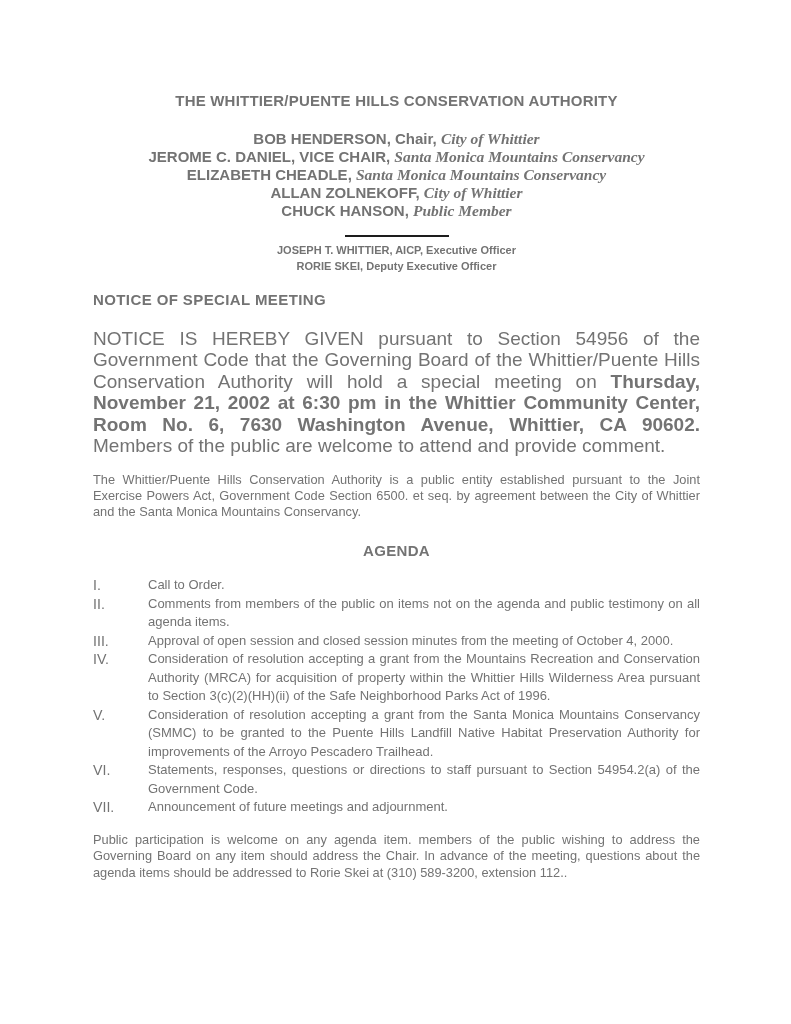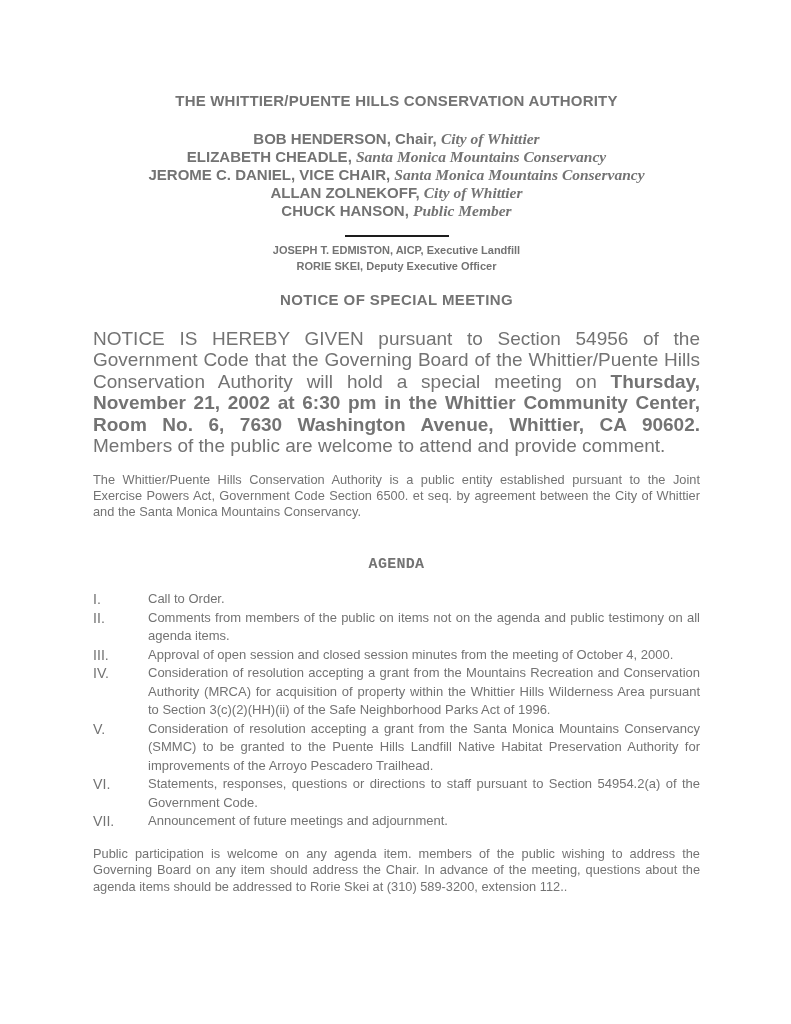--- a/index.html
+++ b/index.html
@@ -63,21 +63,21 @@
     text-align: center;
   }
   .officer-line {
     font-size: 11px;
     line-height: 16px;
     font-weight: bold;
   }
 
   .notice-heading {
     margin-top: 17px;
-    text-align: center;
+    text-align: left;
     font-size: 15px;
     font-weight: bold;
     letter-spacing: 0.4px;
   }
 
   .notice-paragraph {
     margin: 20px 0 0 0;
     font-size: 19px;
     line-height: 21.4px;
     text-align: justify;
@@ -87,26 +87,25 @@
   }
 
   .entity-paragraph {
     margin: 16px 0 0 0;
     font-size: 12.8px;
     line-height: 16px;
     text-align: justify;
   }
 
   .agenda-heading {
-    margin-top: 36px;
+    margin-top: 22px;
     text-align: center;
     font-size: 15px;
     font-weight: bold;
     letter-spacing: 0.3px;
-    font-family: Liberation Mono, monospace;
   }
 
   .agenda-list {
     margin-top: 17px;
   }
   .agenda-item {
     display: flex;
     align-items: flex-start;
   }
   .agenda-numeral {
@@ -135,41 +134,41 @@
   <div class="content">
 
     <div class="doc-title">THE WHITTIER/PUENTE HILLS CONSERVATION AUTHORITY</div>
 
     <div class="members">
       <div class="member-line">
         <span class="member-name">BOB HENDERSON, Chair,</span>
         <span class="member-affil">City of Whittier</span>
       </div>
       <div class="member-line">
+        <span class="member-name">JEROME C. DANIEL, VICE CHAIR,</span>
+        <span class="member-affil">Santa Monica Mountains Conservancy</span>
+      </div>
+      <div class="member-line">
         <span class="member-name">ELIZABETH CHEADLE,</span>
         <span class="member-affil">Santa Monica Mountains Conservancy</span>
       </div>
       <div class="member-line">
-        <span class="member-name">JEROME C. DANIEL, VICE CHAIR,</span>
-        <span class="member-affil">Santa Monica Mountains Conservancy</span>
-      </div>
-      <div class="member-line">
         <span class="member-name">ALLAN ZOLNEKOFF,</span>
         <span class="member-affil">City of Whittier</span>
       </div>
       <div class="member-line">
         <span class="member-name">CHUCK HANSON,</span>
         <span class="member-affil">Public Member</span>
       </div>
     </div>
 
     <hr class="officer-divider">
 
     <div class="officers">
-      <div class="officer-line">JOSEPH T. EDMISTON, AICP, Executive Landfill</div>
+      <div class="officer-line">JOSEPH T. WHITTIER, AICP, Executive Officer</div>
       <div class="officer-line">RORIE SKEI, Deputy Executive Officer</div>
     </div>
 
     <div class="notice-heading">NOTICE OF SPECIAL MEETING</div>
 
     <p class="notice-paragraph"><span>NOTICE IS HEREBY GIVEN pursuant to Section 54956 of the Government Code that the Governing Board of the Whittier/Puente Hills Conservation Authority will hold a special meeting on </span><span class="bold-seg">Thursday, November 21, 2002 at 6:30 pm in the Whittier Community Center, Room No. 6, 7630 Washington Avenue, Whittier, CA 90602.</span><span>  Members of the public are welcome to attend and provide comment.</span></p>
 
     <p class="entity-paragraph">The Whittier/Puente Hills Conservation Authority is a public entity established pursuant to the Joint Exercise Powers Act, Government Code Section 6500. et seq. by agreement between the City of Whittier and the Santa Monica Mountains Conservancy.</p>
 
     <div class="agenda-heading">AGENDA</div>

